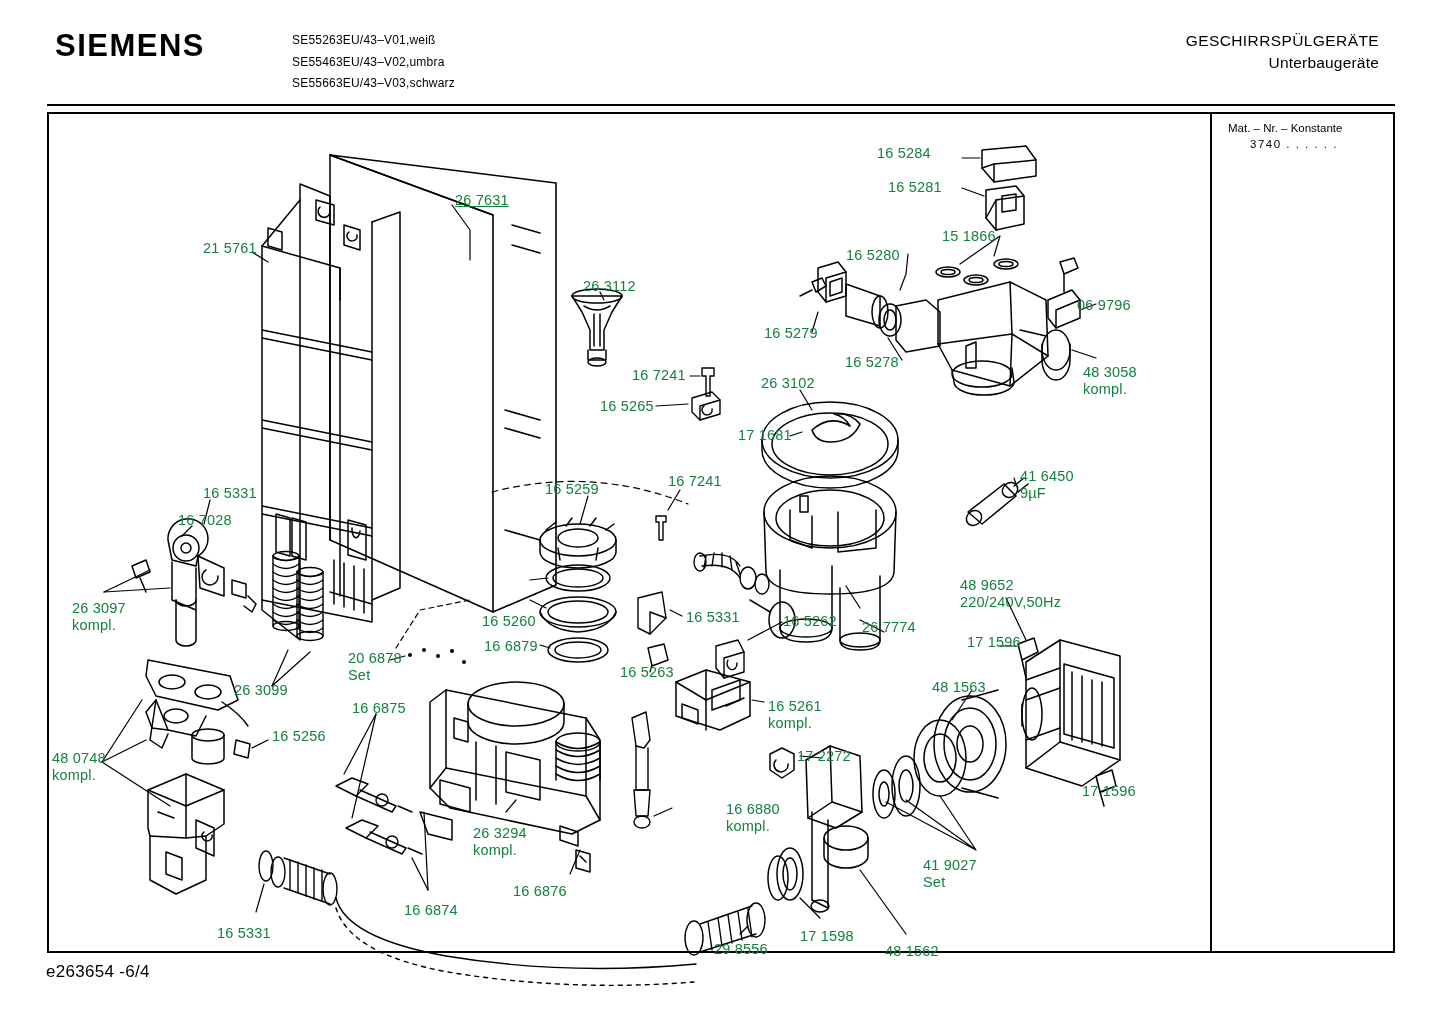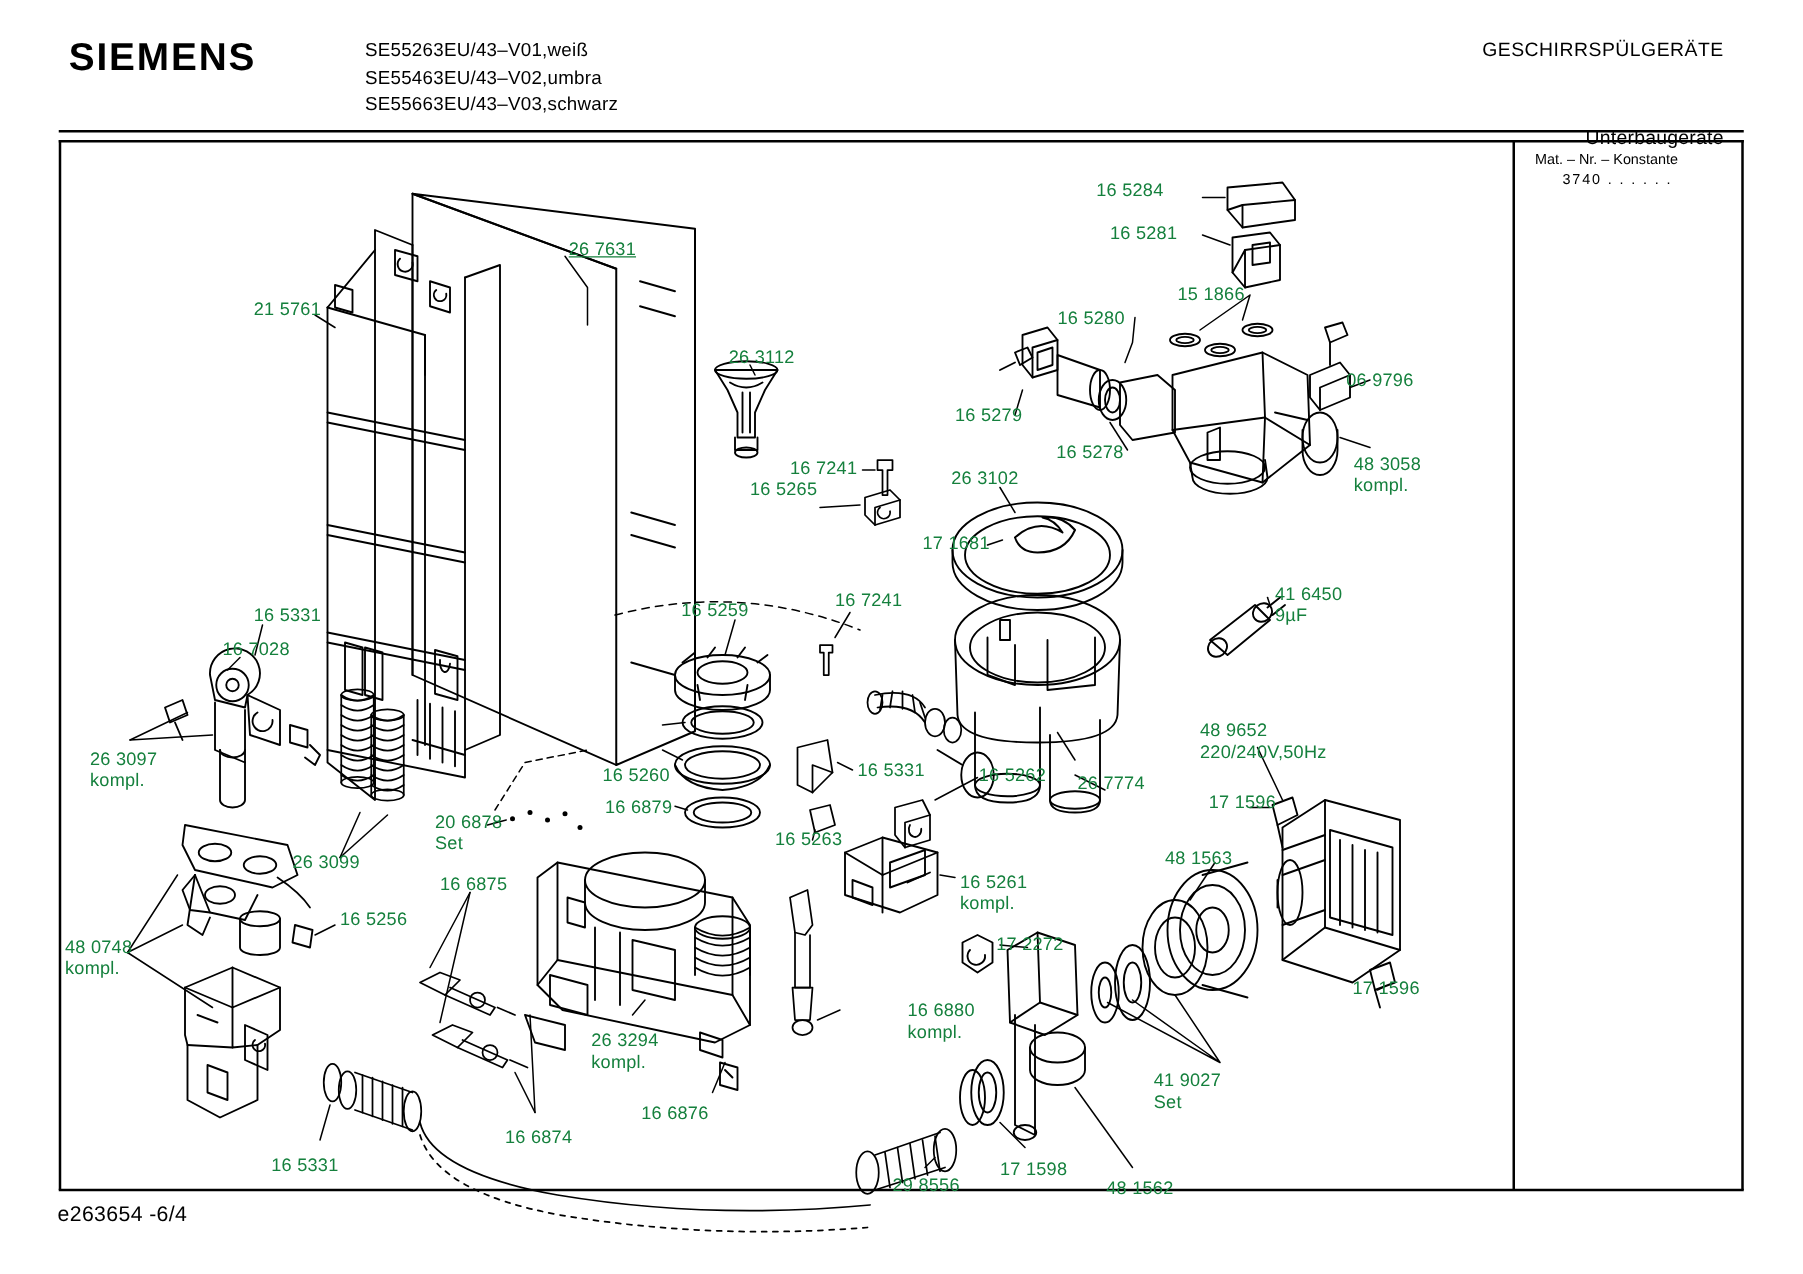--- a/index.html
+++ b/index.html
@@ -30,35 +30,35 @@
     font-family: "Liberation Sans", sans-serif;
     font-weight: bold;
     font-size: 31px;
     letter-spacing: 1.5px;
     color: #000;
   }
   .model-list {
     position: absolute;
     left: 292px;
     top: 30px;
-    font-size: 15px;
+    font-size: 12px;
     line-height: 21.5px;
     letter-spacing: 0.2px;
     white-space: nowrap;
   }
   .cat-block {
     position: absolute;
     right: 63px;
     top: 30px;
     text-align: right;
     font-size: 15.5px;
     line-height: 21.5px;
   }
   .cat-title { letter-spacing: 0.4px; }
-  .cat-sub { letter-spacing: 0.2px; margin-top: 48px; }
+  .cat-sub { letter-spacing: 0.2px; }
 
   .mat-block {
     position: absolute;
     left: 1228px;
     top: 120px;
     font-size: 11.5px;
     line-height: 16px;
   }
   .mat-sub { padding-left: 22px; letter-spacing: 1.5px;}
 
@@ -559,21 +559,21 @@
 
       <path d="M860 608 L846 586" stroke-width="1.2"></path>
     </g>
   </svg>
 
   <div id="labels">
       <div class="lbl" style="left: 455px; top: 192px; text-decoration: underline;">26 7631</div>
       <div class="lbl" style="left: 203px; top: 240px;">21 5761</div>
       <div class="lbl" style="left: 583px; top: 278px;">26 3112</div>
       <div class="lbl" style="left: 632px; top: 367px;">16 7241</div>
-      <div class="lbl" style="left: 600px; top: 384px;">16 5265</div>
+      <div class="lbl" style="left: 600px; top: 398px;">16 5265</div>
       <div class="lbl" style="left: 761px; top: 375px;">26 3102</div>
       <div class="lbl" style="left: 738px; top: 427px;">17 1681</div>
       <div class="lbl" style="left: 877px; top: 145px;">16 5284</div>
       <div class="lbl" style="left: 888px; top: 179px;">16 5281</div>
       <div class="lbl" style="left: 942px; top: 228px;">15 1866</div>
       <div class="lbl" style="left: 846px; top: 247px;">16 5280</div>
       <div class="lbl" style="left: 764px; top: 325px;">16 5279</div>
       <div class="lbl" style="left: 845px; top: 354px;">16 5278</div>
       <div class="lbl" style="left: 1077px; top: 297px; text-align: center;">06 9796</div>
       <div class="lbl" style="left: 1083px; top: 364px;">48 3058

